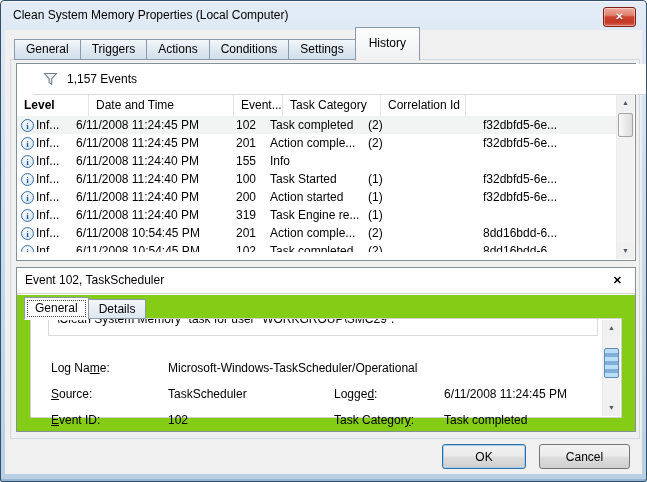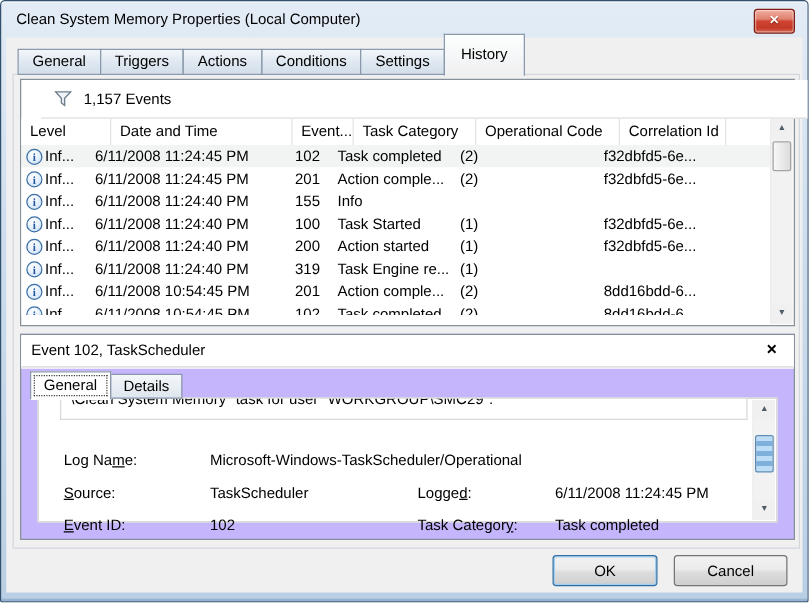--- a/index.html
+++ b/index.html
@@ -32,21 +32,21 @@
   .tabpage { position:absolute; left:5px; top:29px; width:628px; height:378px; border:1px solid #d2d8de; background:#f0f0f0; }
 
   
   .events-panel { position:absolute; left:11px; top:33px; width:618px; height:196px; border:1px solid #859099; background:#fff; z-index:2; }
   .filter-bar { position:absolute; left:16px; top:0; width:100%; height:30px; border-bottom:1px solid #dadada; background:#fff; }
   .funnel { position:absolute; left:10px; top:8px; }
   .events-count { position:absolute; left:34px; top:0; line-height:30px; }
 
   .list-header { position:absolute; left:0; top:31px; right:18px; height:21px; display:flex; background:#fff; }
   .hcell { line-height:21px; padding-left:7px; border-right:1px solid #e3e4e6; white-space:nowrap; overflow:hidden; flex:none; box-sizing:border-box; }
-  .w-level{width:72px;} .w-date{width:145px;} .w-event{width:49px;} .w-cat{width:98px;} .w-op{width:115px;} .w-corr{width:85px;}
+  .w-level{width:72px;font-weight:bold;} .w-date{width:145px;} .w-event{width:49px;} .w-cat{width:98px;} .w-op{width:115px;} .w-corr{width:85px;}
   .hfill { flex:1; border-right:none; }
 
   .rows { position:absolute; left:0; top:52px; right:18px; height:136px; overflow:hidden; }
   .row { display:flex; height:18px; line-height:18px; background:#fff; }
   .row.selected { background:#f2f3f3; }
   .cell { padding-left:7px; white-space:nowrap; overflow:hidden; flex:none; box-sizing:border-box; }
   .c-level { width:52px; padding-left:4px; display:flex; align-items:center; }
   .c-date  { width:145px; } .c-event { width:49px; text-align:right; padding-left:0; padding-right:7px; }
   .c-cat   { width:98px; }  .c-op    { width:115px; } .c-corr { width:85px; }
   .info-icon { flex:0 0 13px; width:13px; height:13px; margin-right:2px; border:1px solid #3a6ea5; border-radius:50%;
@@ -54,21 +54,21 @@
                background:radial-gradient(circle at 40% 30%,#ffffff 0%,#d9e9fa 70%,#bcd7f2 100%);
                font-family:"Liberation Serif",serif; }
 
   .vscroll { position:absolute; right:1px; top:31px; bottom:1px; width:17px; background:#f2f2f2; border-left:1px solid #ececec; }
   .sb-btn { position:absolute; left:0; width:17px; height:16px; font-size:7px; color:#4f5b66; line-height:16px; text-align:center; background:#f0f0f0; }
   .sb-btn.up { top:0; } .sb-btn.down { bottom:0; }
   .sb-thumb { position:absolute; left:1px; top:18px; width:13px; height:22px; border:1px solid #a4a4a4; border-radius:2px;
               background:linear-gradient(90deg,#f8f8f8,#dcdcdc); }
 
   
-  .detail-pane { position:absolute; left:11px; top:237px; width:618px; height:163px; border:1px solid #859099; background:#c4b5fd; z-index:2; }
+  .detail-pane { position:absolute; left:11px; top:237px; width:618px; height:163px; border:1px solid #859099; background:#84cc16; z-index:2; }
   .detail-header { position:absolute; left:0; top:0; width:100%; height:25px; background:#fff; border-bottom:1px solid #d6d6d6;
                    box-shadow:0 1px 0 #fbfbfb; }
   .detail-title { position:absolute; left:8px; line-height:25px; white-space:nowrap; }
   .detail-close { position:absolute; right:13px; top:0; line-height:25px; font-weight:bold; font-size:11px; }
 
   .detail-tabs { position:absolute; left:7px; top:29px; height:22px; display:flex; align-items:flex-end; z-index:2; }
   .dtab { height:18px; line-height:18px; padding:0 10px; background:linear-gradient(180deg,#f4f7fa,#dde6ee); border:1px solid #8a99ab; margin-right:-1px; white-space:nowrap; }
   .dtab.selected { height:21px; line-height:20px; background:#fff; border-bottom-color:#fff; margin-bottom:-1px; position:relative; z-index:3;
                    outline:1px dotted #444; outline-offset:-4px; }
 
@@ -138,21 +138,20 @@
           <path d="M1.5 1.5 h12 l-4.8 5.2 v5.6 l-2.6 -1.9 v-3.7 z" fill="#eef3f8" stroke="#6e7f8d" stroke-width="1.1"></path>
         </svg>
         <span class="events-count">1,157 Events</span>
       </div>
 
       <div class="list-header">
         <div class="hcell w-level">Level</div>
         <div class="hcell w-date">Date and Time</div>
         <div class="hcell w-event">Event...</div>
         <div class="hcell w-cat">Task Category</div>
-        <div class="hcell w-op">Operational Code</div>
         <div class="hcell w-corr">Correlation Id</div>
         <div class="hcell hfill"></div>
       </div>
 
       <div class="rows">
 
       <div class="row selected">
             <span class="cell c-level">
               <span class="info-icon">i</span>
               <span>Inf...</span>

